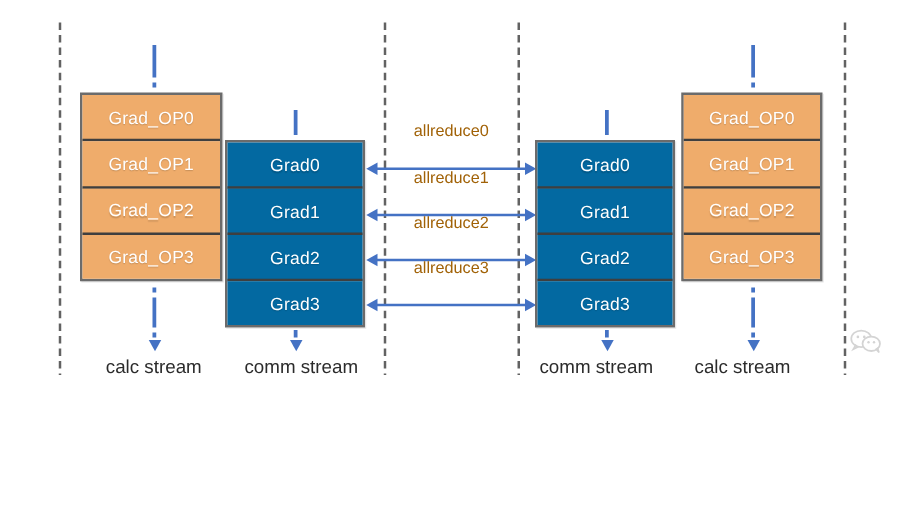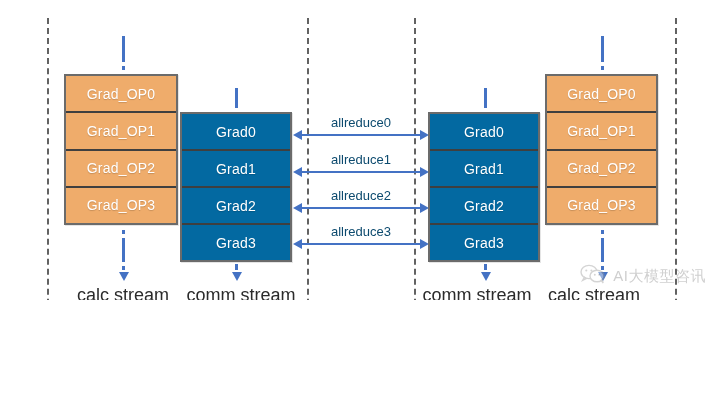--- a/index.html
+++ b/index.html
@@ -66,21 +66,21 @@
     width: 0;
     height: 0;
     border-left: 5px solid transparent;
     border-right: 5px solid transparent;
     border-top: 9px solid #4472c4;
   }
 
   
   .stream-label {
     position: absolute;
-    font-size: 18px;
+    font-size: 15px;
     color: #2b2b2b;
     white-space: nowrap;
     transform: translateX(-50%);
     user-select: none;
   }
 
   
   .allreduce-row {
     position: absolute;
     height: 2px;
@@ -100,23 +100,23 @@
     height: 0;
     border-top: 5px solid transparent;
     border-bottom: 5px solid transparent;
   }
   .arrow-left  { left: 0;  border-right: 9px solid #4472c4; }
   .arrow-right { right: 0; border-left: 9px solid #4472c4; }
   .allreduce-label {
     position: absolute;
     left: 50%;
     transform: translateX(-50%);
-    bottom: 6px;
+    bottom: 24px;
     font-size: 13px;
-    color: #0c4a6e;
+    color: #a16207;
     white-space: nowrap;
     user-select: none;
   }
 
   
   #watermark {
     position: absolute;
     right: 14px;
     bottom: 12px;
     display: flex;
@@ -235,16 +235,15 @@
         <ellipse cx="9" cy="8" rx="8" ry="6.6" fill="none" stroke="#9a9a9a" stroke-width="1.4"></ellipse>
         <path d="M4.5 13.2 L2.6 16.4 L6.2 14.6 Z" fill="none" stroke="#9a9a9a" stroke-width="1.3"></path>
         <circle cx="6.3" cy="6.5" r="1.05" fill="#9a9a9a"></circle>
         <circle cx="11.4" cy="6.5" r="1.05" fill="#9a9a9a"></circle>
         <ellipse cx="17" cy="12" rx="7" ry="5.8" fill="#ffffff" stroke="#9a9a9a" stroke-width="1.4"></ellipse>
         <path d="M21 16.4 L23.2 19 L22.1 15.6 Z" fill="none" stroke="#9a9a9a" stroke-width="1.3"></path>
         <circle cx="14.8" cy="10.8" r="0.95" fill="#9a9a9a"></circle>
         <circle cx="19.2" cy="10.8" r="0.95" fill="#9a9a9a"></circle>
       </svg>
     </span>
-    <span class="wm-text">AI大模型咨讯</span>
   </div>
 
 </div>
 
 </body></html>

